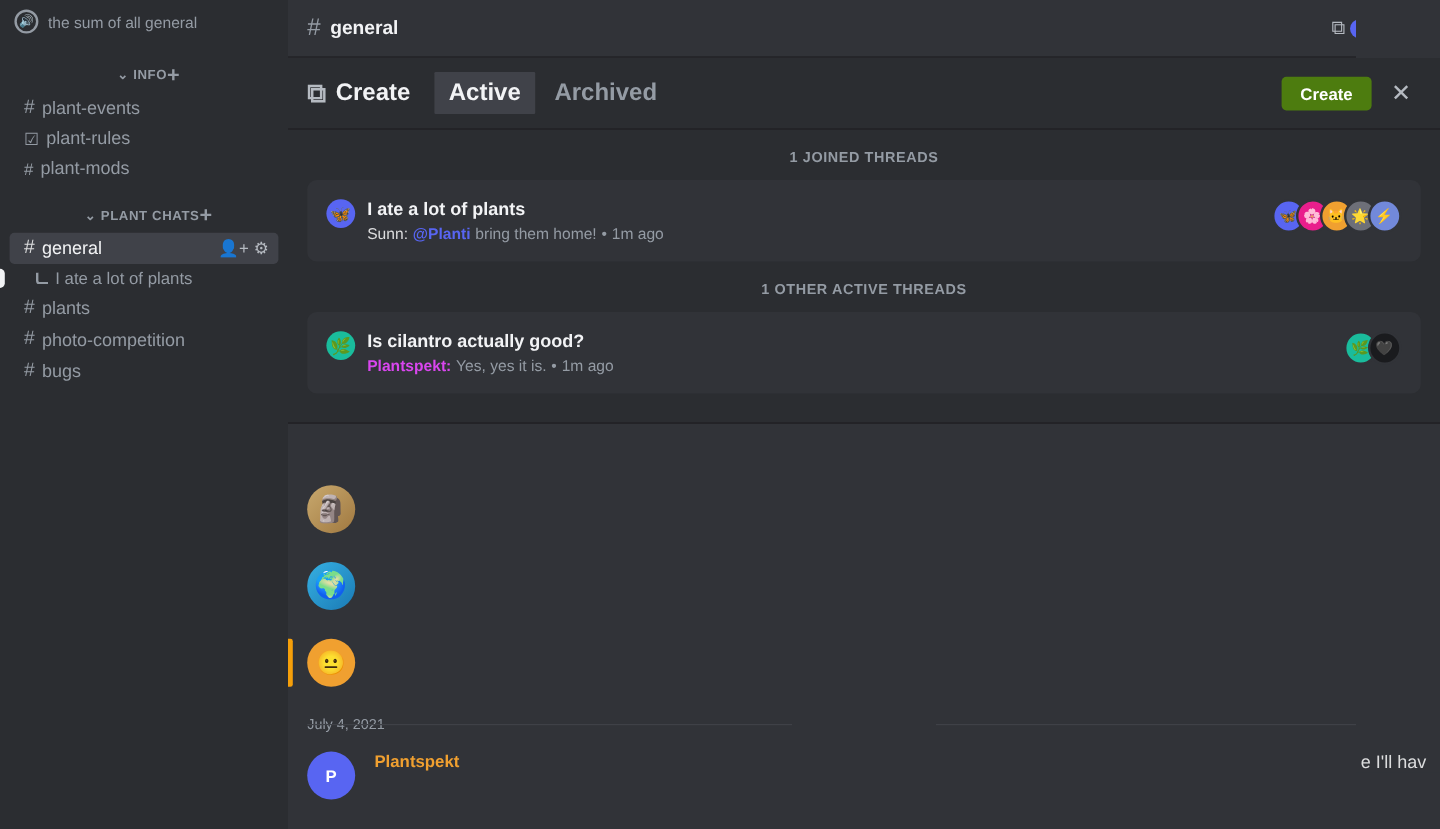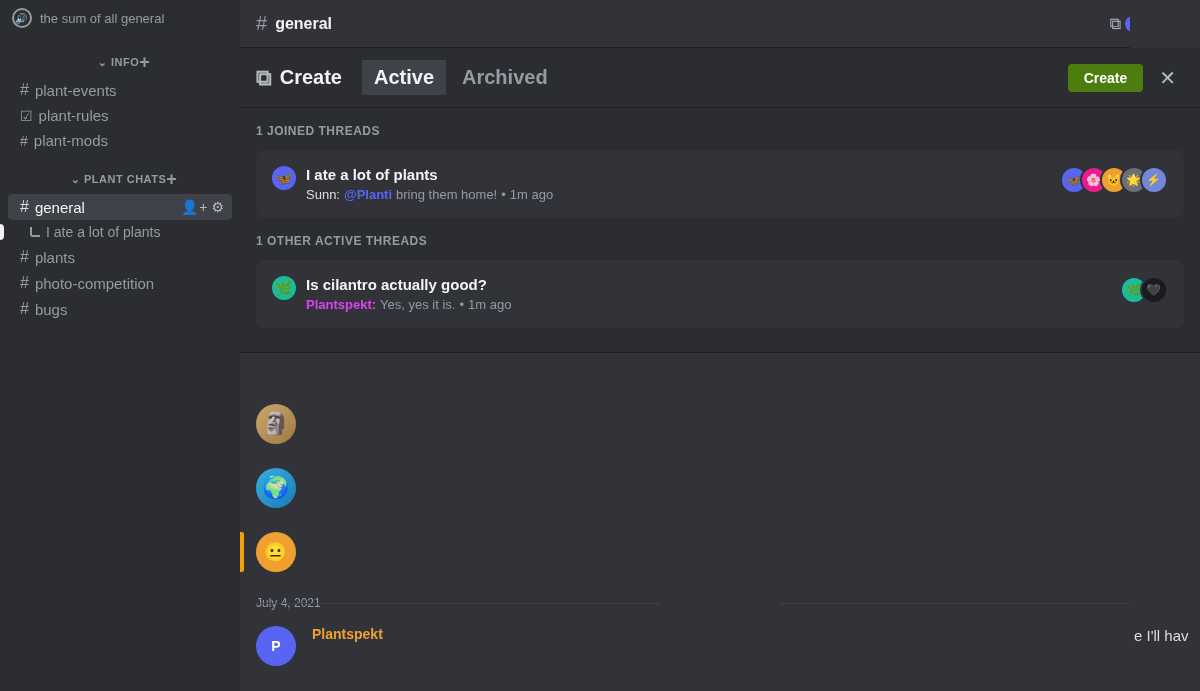--- a/index.html
+++ b/index.html
@@ -394,20 +394,21 @@
       padding: 16px;
     }
 
     .thread-section-label {
       font-size: 12px;
       font-weight: 700;
       color: #949ba4;
       text-transform: uppercase;
       letter-spacing: 0.5px;
       margin-bottom: 12px;
+      text-align: center;
     }
 
     .thread-item {
       background: #313338;
       border-radius: 8px;
       padding: 16px;
       margin-bottom: 8px;
       cursor: pointer;
     }
 

